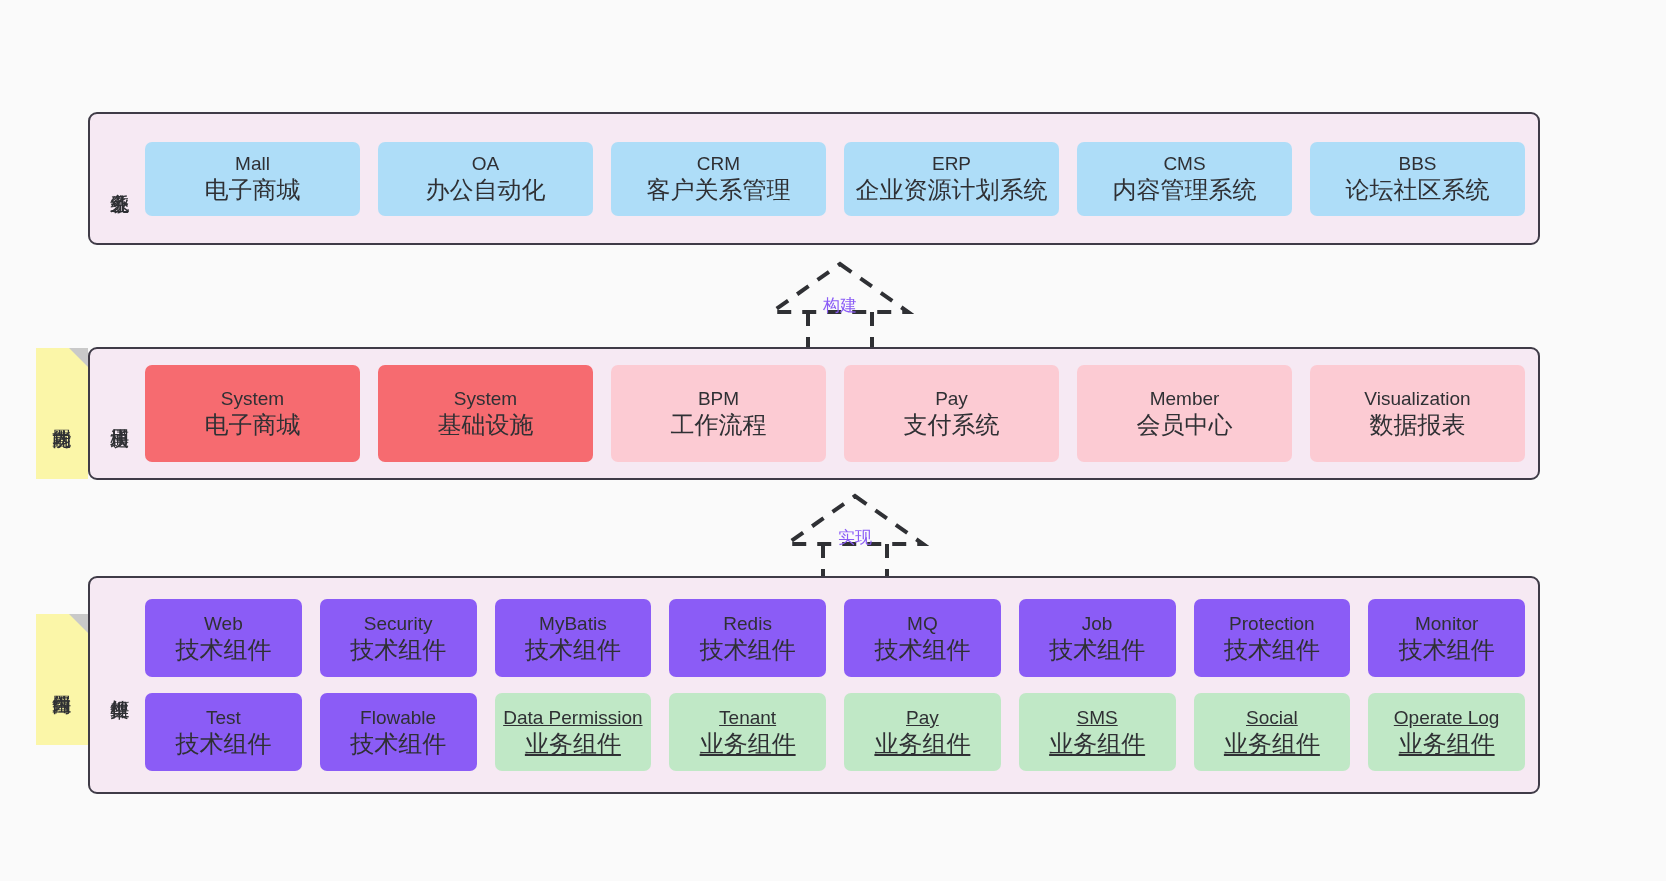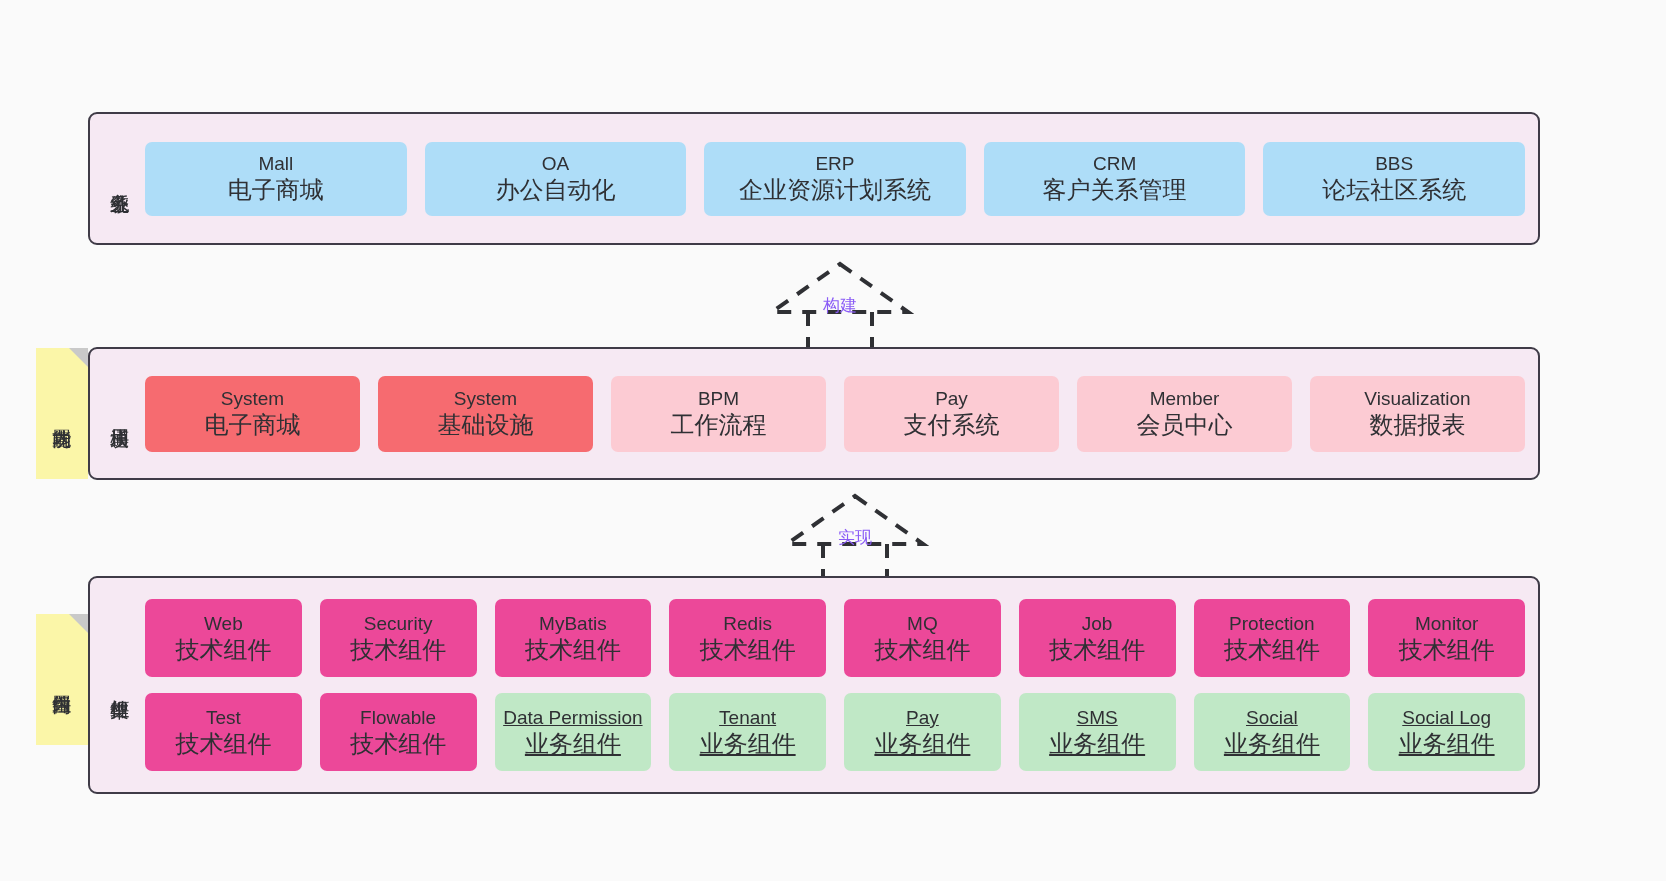--- a/index.html
+++ b/index.html
@@ -66,30 +66,30 @@
     padding: 6px 8px;
     line-height: 1.22;
   }
   .card .en { font-size: 19px; }
   .card .cn { font-size: 24px; }
 
   
   .c-blue       { background: #aeddf8; }
   .c-red        { background: #f66b70; }
   .c-pink       { background: #fccbd3; }
-  .c-green      { background: #ec4899; }
+  .c-green      { background: #8b5cf6; }
   .c-lightgreen { background: #c0e8c6; text-decoration: underline; }
 
   
   #layer-business { left: 88px;  top: 112px; width: 1452px; height: 133px; }
   #layer-common   { left: 88px;  top: 347px; width: 1452px; height: 133px; }
   #layer-frame    { left: 88px;  top: 576px; width: 1452px; height: 218px; }
 
   #layer-business .card { height: 74px; }
-  #layer-common   .card { height: 76px; }
+  #layer-common   .card { height: 97px; }
   #layer-frame    .card { height: 78px; }
 
   
   .sticky {
     position: absolute;
     width: 52px;
     background: #fbf6a8;
     color: #2f3034;
     font-size: 19px;
     line-height: 1.12;
@@ -143,26 +143,30 @@
       <div class="row">
         <div class="card c-blue">
           <span class="en">Mall</span>
           <span class="cn">电子商城</span>
         </div>
         <div class="card c-blue">
           <span class="en">OA</span>
           <span class="cn">办公自动化</span>
         </div>
         <div class="card c-blue">
+          <span class="en">CRM</span>
+          <span class="cn">客户关系管理</span>
+        </div>
+        <div class="card c-blue">
           <span class="en">ERP</span>
           <span class="cn">企业资源计划系统</span>
         </div>
         <div class="card c-blue">
-          <span class="en">CRM</span>
-          <span class="cn">客户关系管理</span>
+          <span class="en">CMS</span>
+          <span class="cn">内容管理系统</span>
         </div>
         <div class="card c-blue">
           <span class="en">BBS</span>
           <span class="cn">论坛社区系统</span>
         </div>
       </div>
     </div>
   </div>
 
   <div class="arrow" id="arrow-build">
@@ -285,21 +289,21 @@
         </div>
         <div class="card c-lightgreen">
           <span class="en">SMS</span>
           <span class="cn">业务组件</span>
         </div>
         <div class="card c-lightgreen">
           <span class="en">Social</span>
           <span class="cn">业务组件</span>
         </div>
         <div class="card c-lightgreen">
-          <span class="en">Social Log</span>
+          <span class="en">Operate Log</span>
           <span class="cn">业务组件</span>
         </div>
       </div>
 
     </div>
   </div>
 
 </div>
 
 </body></html>

